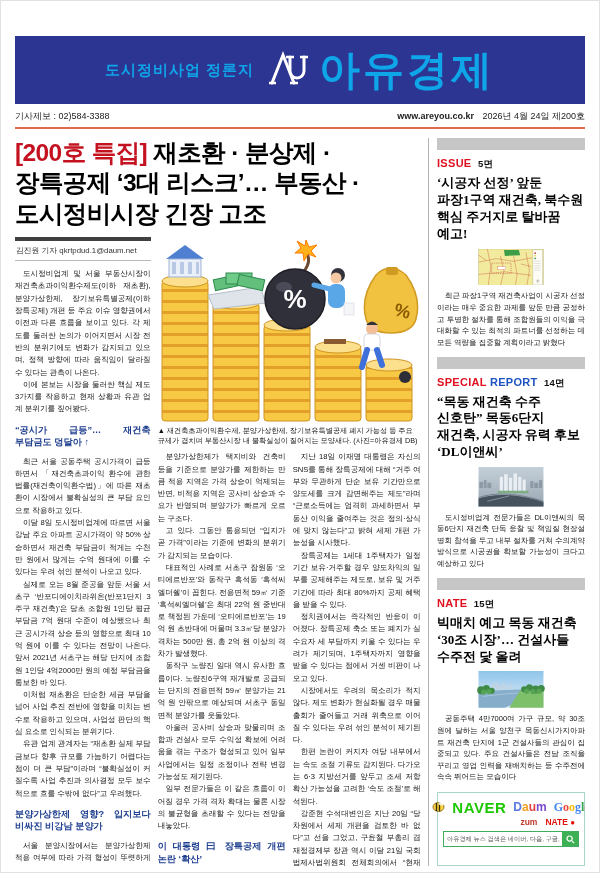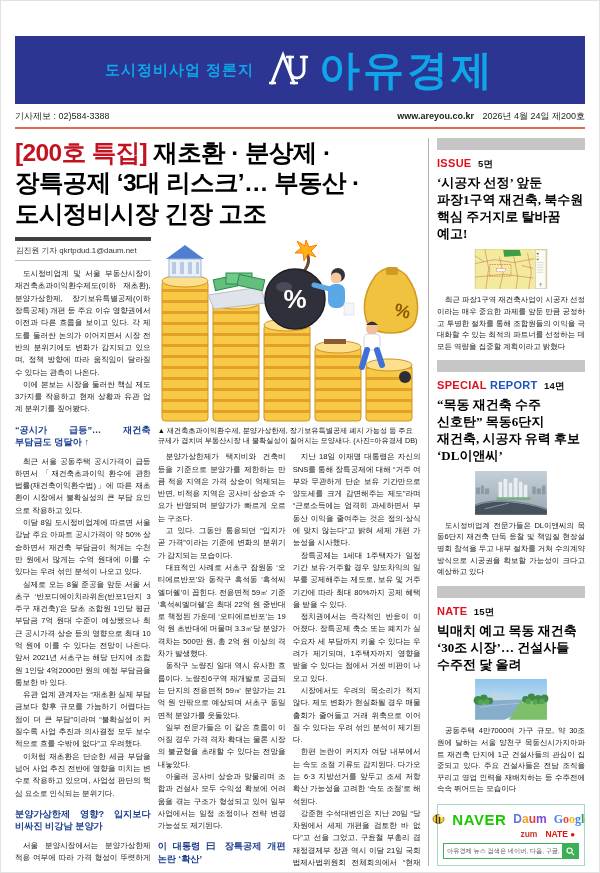--- a/index.html
+++ b/index.html
@@ -38,21 +38,21 @@
   .colx{width:128px;overflow:hidden;text-align:justify;}
   
   .graybar{height:12px;background:#c6c6c6;margin-bottom:7px;flex:none;}
   .sec-label{font-size:11px;font-weight:800;margin-bottom:4px;letter-spacing:0.3px;}
   .lab-red{color:#e01020;} .lab-blue{color:#1c53c1;}
   .lab-page{color:#111;font-size:9.5px;font-weight:bold;margin-left:3px;}
   .sec-head{font-family:"Liberation Serif","DejaVu Serif",serif;font-size:13px;font-weight:bold;line-height:1.3;color:#000;margin:0 0 6px;word-break:keep-all;}
   .sec-img{width:100%;display:block;margin-bottom:5px;}
   .sec-body{font-size:7.5px;line-height:1.55;text-align:justify;color:#131313;margin:0 0 8px;text-indent:8px;word-break:break-all;}
   
-  .portal-box{border:1px solid #a9d7c5;background:#fff;padding:5px 5px 6px;margin-top:1px;}
+  .portal-box{border:1px solid #a9d7c5;background:#fff;padding:5px 5px 18px;margin-top:1px;}
   .logo-line{display:flex;align-items:center;justify-content:center;gap:7px;}
   .logo-line2{display:flex;align-items:center;justify-content:flex-end;gap:8px;margin:1px 4px 0 0;}
   .naver{color:#1ec800;font-weight:800;font-size:15px;letter-spacing:0.5px;}
   .daum{font-weight:800;font-size:12px;}
   .google{font-weight:bold;font-size:12px;font-family:"Liberation Serif","DejaVu Serif",serif;}
   .zum{color:#c0392b;font-weight:800;font-size:8.5px;}
   .nate{color:#e3120b;font-weight:800;font-size:8.5px;text-align:center;}
   .nate-dot{color:#e3120b;font-size:8px;}
   .search-row{display:flex;margin-top:4px;border:1px solid #3fae5c;height:14px;}
   .search-input{flex:1;font-size:6.2px;color:#555;padding:2px 3px;white-space:nowrap;overflow:hidden;display:flex;align-items:center;gap:2px;}
@@ -98,22 +98,22 @@
 
         <div class="col1">
           <div class="byline">김진원 기자 qkrtpdud.1@daum.net</div>
           <div>
               <p class="para">도시정비업계 및 서울 부동산시장이 재건축초과이익환수제도(이하 재초환), 분양가상한제, 장기보유특별공제(이하 장특공제) 개편 등 주요 이슈 영향권에서 이전과 다른 흐름을 보이고 있다. 각 제도를 둘러싼 논의가 이어지면서 시장 전반의 분위기에도 변화가 감지되고 있으며, 정책 방향에 따라 움직임이 달라질 수 있다는 관측이 나온다.</p>
               <p class="para">이에 본보는 시장을 둘러싼 핵심 제도 3가지를 작용하고 현재 상황과 유관 업계 분위기를 짚어봤다.</p>
               <div class="subhead">“공시가 급등”… 재건축 부담금도 덩달아 ↑</div>
               <p class="para">최근 서울 공동주택 공시가격이 급등하면서 「재건축초과이익 환수에 관한 법률(재건축이익환수법)」에 따른 재초환이 시장에서 불확실성의 큰 부담 요인으로 작용하고 있다.</p>
               <p class="para">이달 8일 도시정비업계에 따르면 서울 강남 주요 아파트 공시가격이 약 50% 상승하면서 재건축 부담금이 적게는 수천만 원에서 많게는 수억 원대에 이를 수 있다는 우려 섞인 분석이 나오고 있다.</p>
               <p class="para">실제로 오는 8월 준공을 앞둔 서울 서초구 ‘반포디에이치라위온(반포1단지 3주구 재건축)’은 당초 조합원 1인당 평균 부담금 7억 원대 수준이 예상됐으나 최근 공시가격 상승 등의 영향으로 최대 10억 원에 이를 수 있다는 전망이 나온다. 앞서 2021년 서초구는 해당 단지에 조합원 1인당 4억2000만 원의 예정 부담금을 통보한 바 있다.</p>
+              <p class="para">이처럼 재초환은 단순한 세금 부담을 넘어 사업 추진 전반에 영향을 미치는 변수로 작용하고 있으며, 사업성 판단의 핵심 요소로 인식되는 분위기다.</p>
               <p class="para">유관 업계 관계자는 “재초환 실제 부담금보다 향후 규모를 가늠하기 어렵다는 점이 더 큰 부담”이라며 “불확실성이 커질수록 사업 추진과 의사결정 모두 보수적으로 흐를 수밖에 없다”고 우려했다.</p>
-              <p class="para">이처럼 재초환은 단순한 세금 부담을 넘어 사업 추진 전반에 영향을 미치는 변수로 작용하고 있으며, 사업성 판단의 핵심 요소로 인식되는 분위기다.</p>
               <div class="subhead">분양가상한제 영향? 입지보다 비싸진 비강남 분양가</div>
               <p class="para">서울 분양시장에서는 분양가상한제 적용 여부에 따라 가격 형성이 뚜렷하게 엇갈리는 양상이 나타나</p>
             </div>
         </div>
 
         <div class="right-zone">
           <div class="illus">
             <svg width="264" height="186" viewBox="0 0 264 186">
               <defs>
                 <pattern id="coinp" width="12" height="11" patternUnits="userSpaceOnUse">
@@ -183,22 +183,22 @@
               </g>
             </svg>
           </div>
           <div class="caption">▲ 재건축초과이익환수제, 분양가상한제, 장기보유특별공제 폐지 가능성 등 주요 규제가 겹치며 부동산시장 내 불확실성이 짙어지는 모양새다. (사진=아유경제 DB)</div>
           <div class="cols23">
             <div class="colx">
                 <p class="para">분양가상한제가 택지비와 건축비 등을 기준으로 분양가를 제한하는 만큼 적용 지역은 가격 상승이 억제되는 반면, 비적용 지역은 공사비 상승과 수요가 반영되며 분양가가 빠르게 오르는 구조다.</p>
                 <p class="para">고 있다. 그동안 통용되던 “입지가 곧 가격”이라는 기준에 변화의 분위기가 감지되는 모습이다.</p>
                 <p class="para">대표적인 사례로 서초구 잠원동 ‘오티에르반포’와 동작구 흑석동 ‘흑석씨엘더쉘’이 꼽힌다. 전용면적 59㎡ 기준 ‘흑석씨엘더쉘’은 최대 22억 원 중반대로 책정된 가운데 ‘오티에르반포’는 19억 원 초반대에 머물며 3.3㎡당 분양가 격차는 500만 원, 총 2억 원 이상의 격차가 발생했다.</p>
                 <p class="para">동작구 노량진 일대 역시 유사한 흐름이다. 노량진6구역 재개발로 공급되는 단지의 전용면적 59㎡ 분양가는 21억 원 안팎으로 예상되며 서초구 동일 면적 분양가를 웃돌았다.</p>
+                <p class="para">아울러 공사비 상승과 맞물리며 조합과 건설사 모두 수익성 확보에 어려움을 겪는 구조가 형성되고 있어 일부 사업에서는 일정 조정이나 전략 변경 가능성도 제기된다.</p>
                 <p class="para">일부 전문가들은 이 같은 흐름이 이어질 경우 가격 격차 확대는 물론 시장의 불균형을 초래할 수 있다는 전망을 내놓았다.</p>
-                <p class="para">아울러 공사비 상승과 맞물리며 조합과 건설사 모두 수익성 확보에 어려움을 겪는 구조가 형성되고 있어 일부 사업에서는 일정 조정이나 전략 변경 가능성도 제기된다.</p>
                 <div class="subhead">이 대통령 曰 장특공제 개편 논란 ‘확산’</div>
               </div>
             <div class="colx">
                 <p class="para">지난 18일 이재명 대통령은 자신의 SNS를 통해 장특공제에 대해 “거주 여부와 무관하게 단순 보유 기간만으로 양도세를 크게 감면해주는 제도”라며 “근로소득에는 엄격히 과세하면서 부동산 이익을 줄여주는 것은 정의·상식에 맞지 않는다”고 밝혀 세제 개편 가능성을 시사했다.</p>
                 <p class="para">장특공제는 1세대 1주택자가 일정 기간 보유·거주할 경우 양도차익의 일부를 공제해주는 제도로, 보유 및 거주 기간에 따라 최대 80%까지 공제 혜택을 받을 수 있다.</p>
                 <p class="para">정치권에서는 즉각적인 반응이 이어졌다. 장특공제 축소 또는 폐지가 실수요자 세 부담까지 키울 수 있다는 우려가 제기되며, 1주택자까지 영향을 받을 수 있다는 점에서 거센 비판이 나오고 있다.</p>
                 <p class="para">시장에서도 우려의 목소리가 적지 않다. 제도 변화가 현실화될 경우 매물 출회가 줄어들고 거래 위축으로 이어질 수 있다는 우려 섞인 분석이 제기된다.</p>
                 <p class="para">한편 논란이 커지자 여당 내부에서는 속도 조절 기류도 감지된다. 다가오는 6·3 지방선거를 앞두고 조세 저항 확산 가능성을 고려한 ‘속도 조절’로 해석된다.</p>
                 <p class="para">강준현 수석대변인은 지난 20일 “당 차원에서 세제 개편을 검토한 바 없다”고 선을 그었고, 구윤철 부총리 겸 재정경제부 장관 역시 이달 21일 국회 법제사법위원회 전체회의에서 “현재까지 확정된 정책은 없다”고 밝혔다.</p>
               </div>

